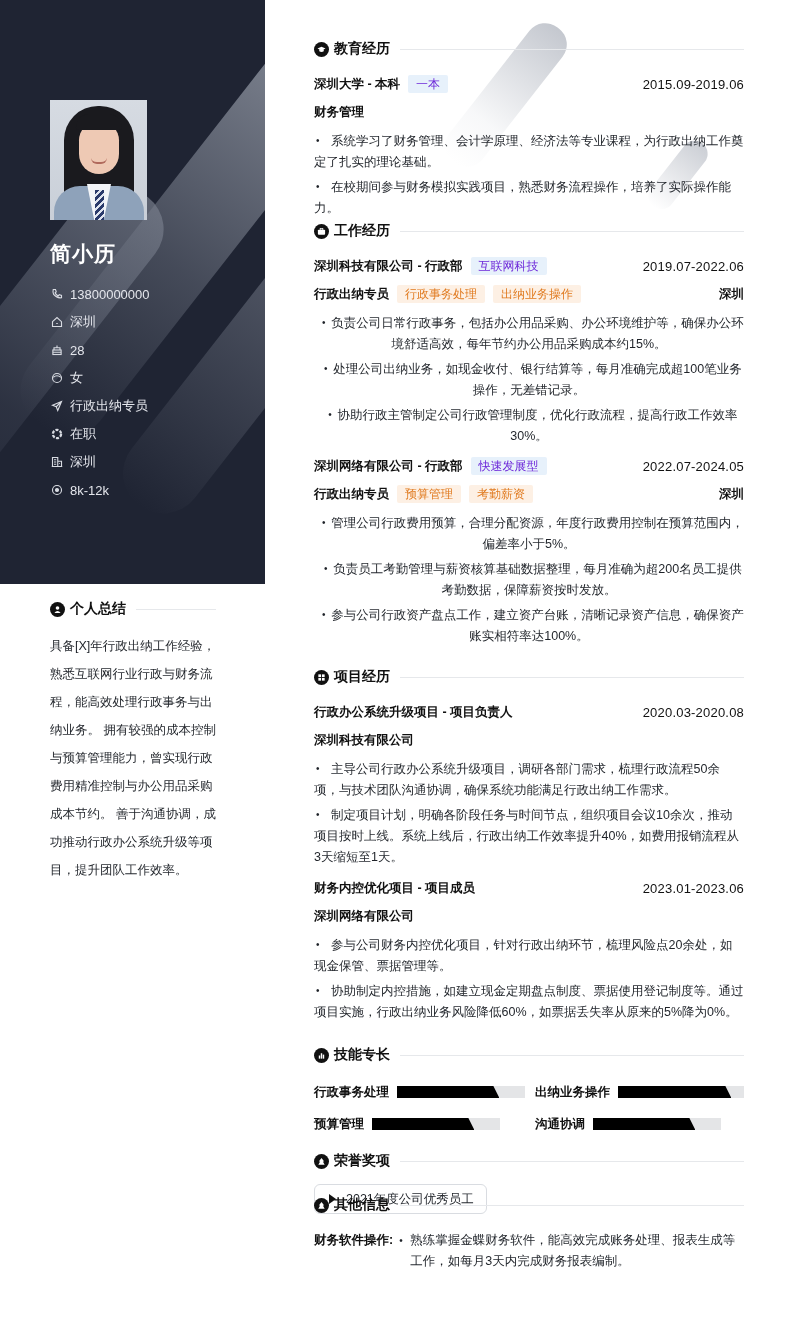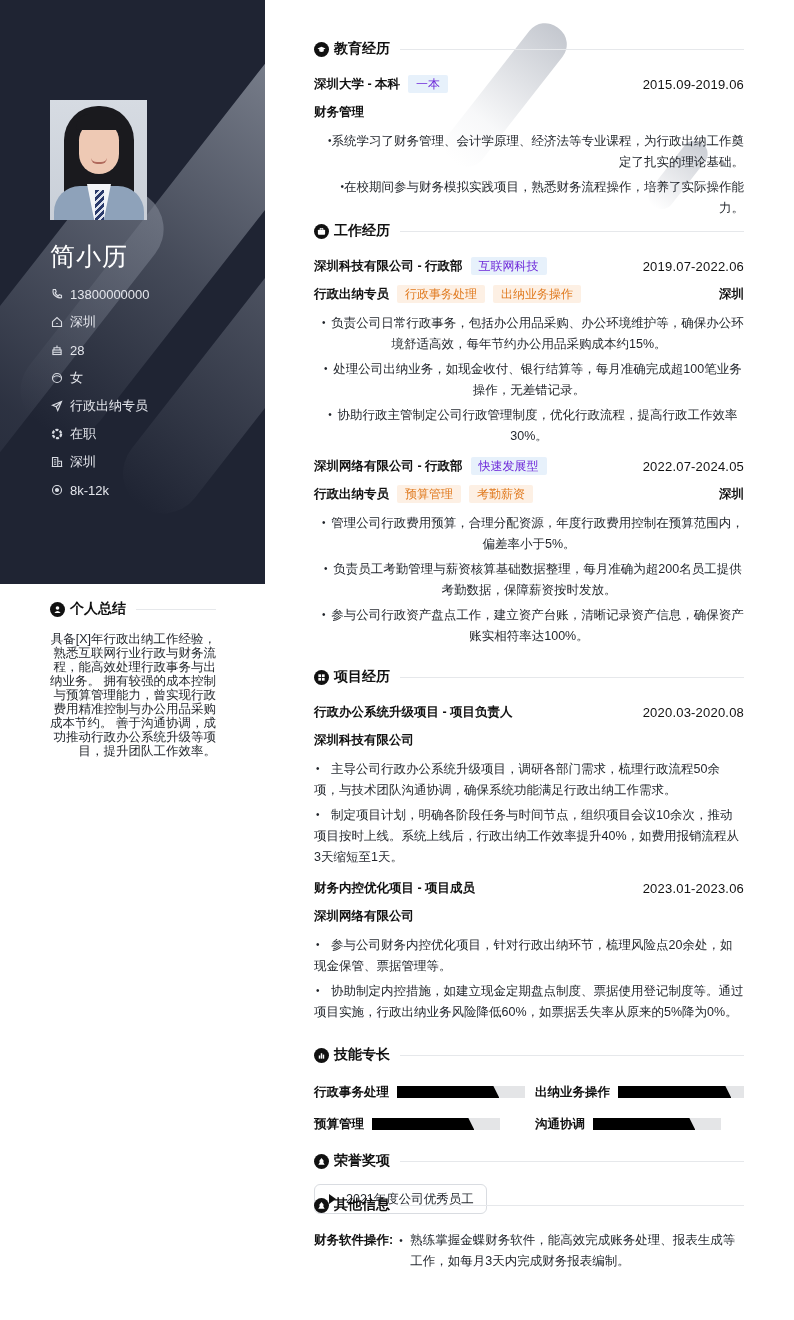--- a/index.html
+++ b/index.html
@@ -29,36 +29,36 @@
   }
   .photo .hair { position: absolute; left: 14px; top: 6px; width: 70px; height: 110px; background: #1a1a1e; border-radius: 34px 34px 8px 8px; }
   .photo .face { position: absolute; left: 29px; top: 22px; width: 40px; height: 52px; background: #eec9b4; border-radius: 20px 20px 22px 22px; }
   .photo .bangs { position: absolute; left: 26px; top: 14px; width: 46px; height: 16px; background: #1a1a1e; border-radius: 20px 20px 4px 4px; }
   .photo .smile { position: absolute; left: 41px; top: 58px; width: 16px; height: 6px; border-bottom: 2px solid #b06a5c; border-radius: 0 0 10px 10px; }
   .photo .body { position: absolute; left: 4px; top: 86px; width: 90px; height: 40px; background: #8ea2ba; border-radius: 26px 26px 0 0; }
   .photo .shirt { position: absolute; left: 37px; top: 84px; width: 24px; height: 36px; background: #f3f5f8; clip-path: polygon(0 0, 100% 0, 70% 100%, 30% 100%); }
   .photo .tie { position: absolute; left: 45px; top: 90px; width: 9px; height: 30px; background: repeating-linear-gradient(135deg, #2a3a6a 0 3px, #dfe4ee 3px 5px); }
 
   .name {
-    position: absolute; left: 50px; top: 240px; font-size: 25px; font-weight: 400;
+    position: absolute; left: 50px; top: 240px; font-size: 21px; font-weight: 700;
     color: #ffffff; letter-spacing: 1px;
   }
   .contact-list { position: absolute; left: 50px; top: 280px; list-style: none; }
   .contact-item { display: flex; align-items: center; height: 28px; font-size: 13px; color: #e4e6ec; }
   .contact-item .ci-icon { width: 14px; height: 14px; margin-right: 6px; display: inline-flex; align-items: center; justify-content: center; }
   .contact-item .ci-icon svg { width: 12px; height: 12px; stroke: #d8dbe2; fill: none; stroke-width: 1.5; }
 
   
   .summary { position: absolute; left: 50px; top: 600px; width: 166px; }
   .sec-head { display: flex; align-items: center; }
   .sec-icon { width: 15px; height: 15px; border-radius: 50%; background: #111; display: inline-flex; align-items: center; justify-content: center; margin-right: 5px; flex: none; }
   .sec-icon svg { width: 9px; height: 9px; fill: #fff; }
   .sec-title { font-size: 14px; font-weight: 700; color: #111; white-space: nowrap; }
   .sec-line { flex: 1; height: 1px; background: #e6e8eb; margin-left: 10px; }
-  .summary-text { margin-top: 14px; font-size: 12.5px; line-height: 14px; color: #1f2329; text-align: right; }
+  .summary-text { margin-top: 14px; font-size: 12.5px; line-height: 28px; color: #1f2329; }
 
   
   .main { position: absolute; left: 314px; top: 0; width: 430px; }
   .deco { position: absolute; border-radius: 20px; transform: rotate(38deg); }
   .deco-1 { left: 485px; top: 10px; width: 42px; height: 170px;
     background: linear-gradient(to bottom, rgba(190,194,202,0.9), rgba(230,232,236,0.3) 70%, rgba(255,255,255,0)); }
   .deco-2 { left: 665px; top: 135px; width: 26px; height: 80px;
     background: linear-gradient(to bottom, rgba(190,194,202,0.8), rgba(255,255,255,0)); }
 
   .section { position: absolute; left: 0; width: 430px; }
@@ -206,21 +206,21 @@
   <section class="section" style="top:40px;">
     <div class="sec-head">
       <span class="sec-icon">
           <svg viewBox="0 0 10 10">
             <path d="M0.5 4 L5 2 L9.5 4 L5 6 Z M2.5 5 V7 Q5 8.5 7.5 7 V5 L5 6 Z"></path>
           </svg>
         </span>
       <span class="sec-title">教育经历</span>
       <span class="sec-line"></span>
     </div>
-    <div style="margin-top:16px;text-align:right;">
+    <div style="margin-top:16px;">
       <div class="row">
         <div class="row-left">
           <span class="strong">深圳大学 - 本科</span>
           <span class="tag tag-blue">一本</span>
         </div>
         <span class="date">2015.09-2019.06</span>
       </div>
       <div class="row" style="margin-top:8px;">
         <span class="strong">财务管理</span>
       </div>

